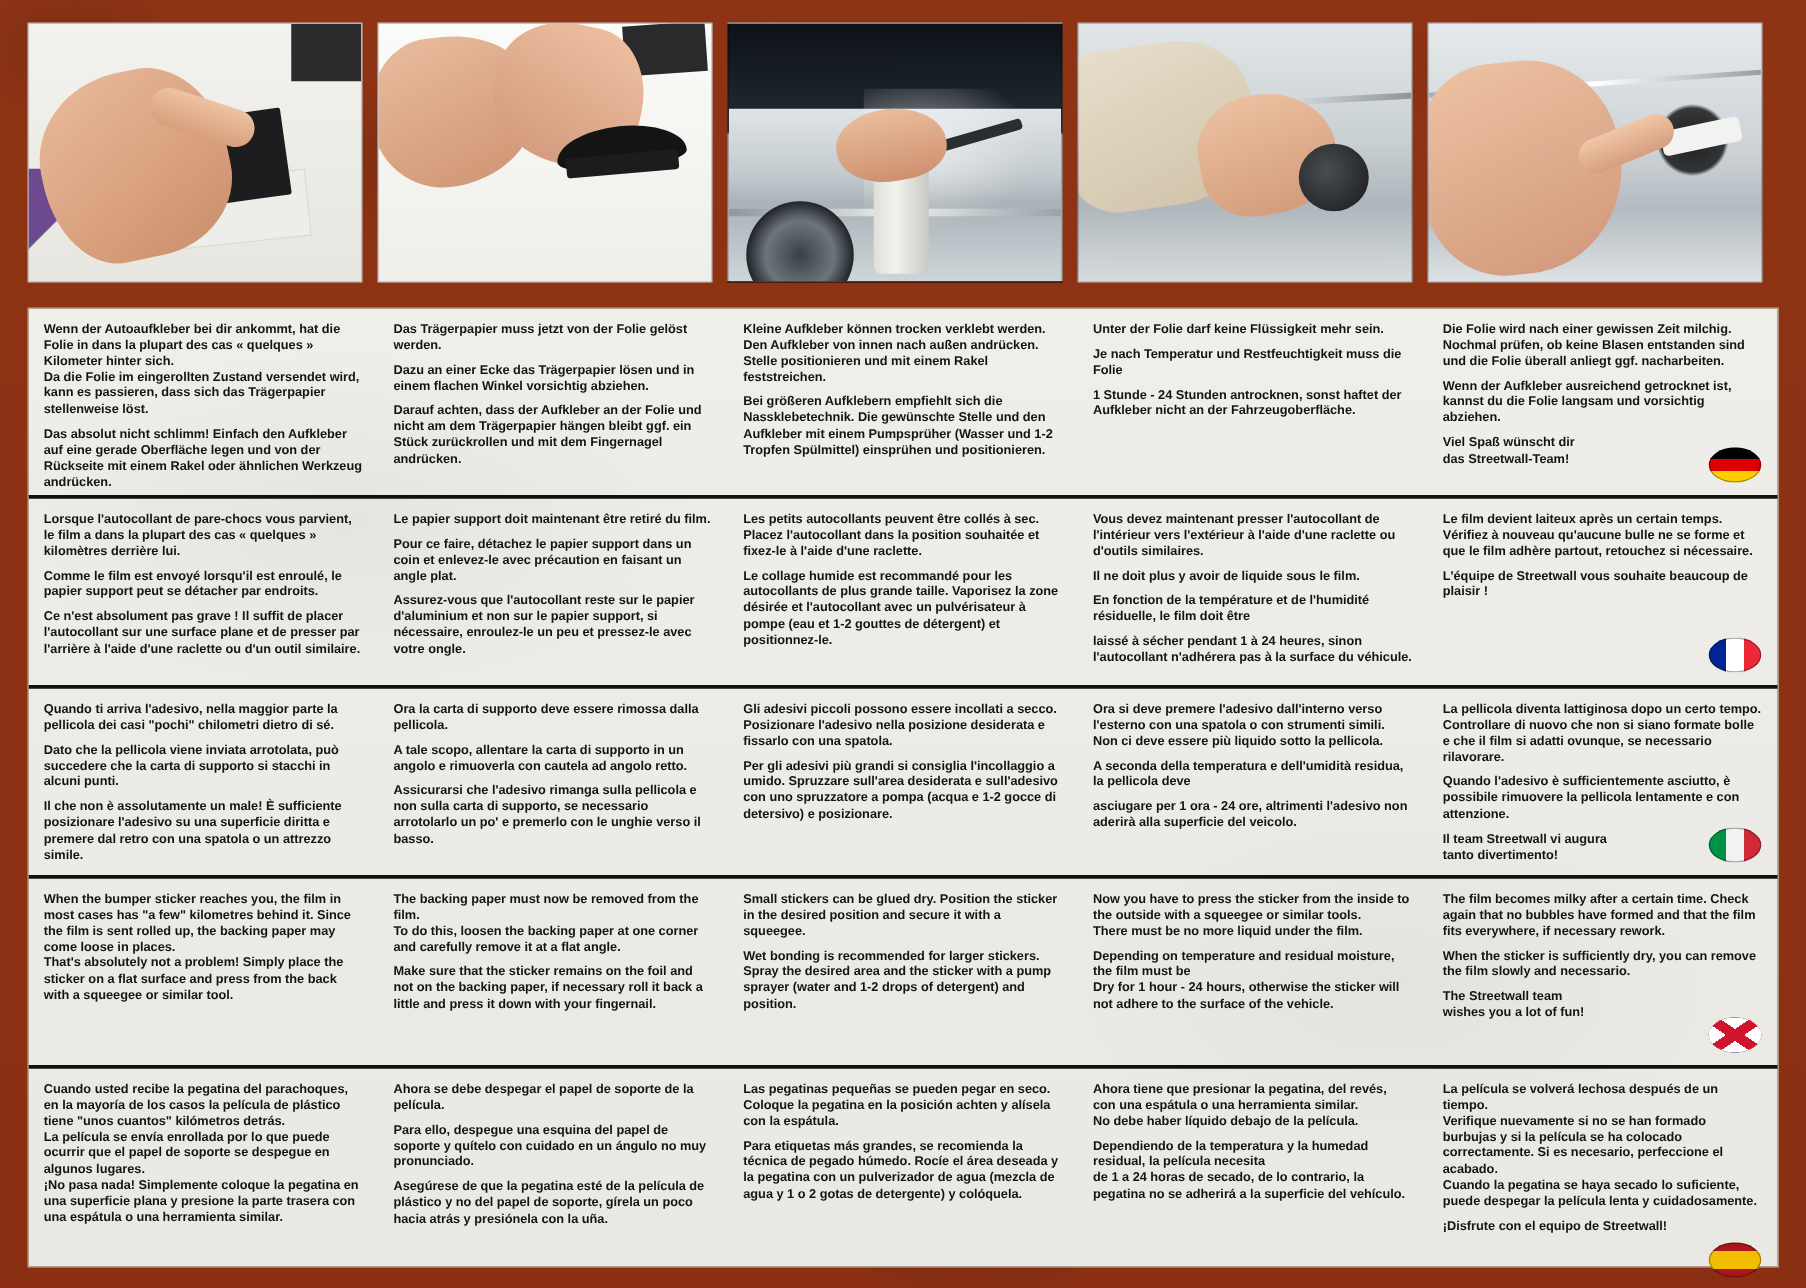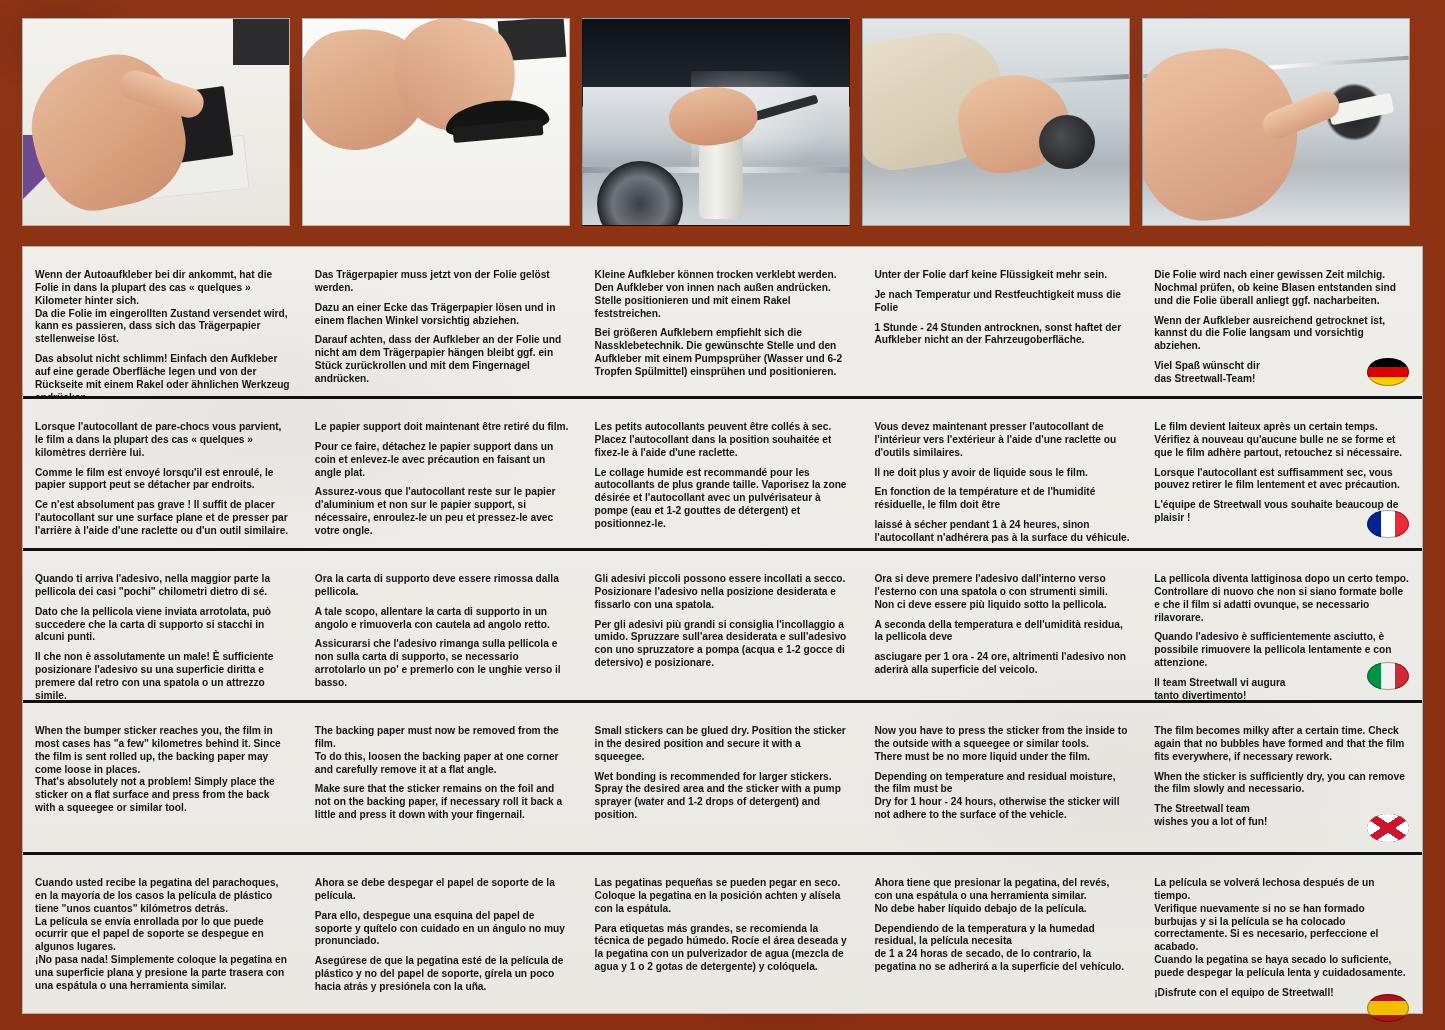--- a/index.html
+++ b/index.html
@@ -240,21 +240,21 @@
   .lang-row {
     display: grid;
     grid-template-columns: repeat(5, 1fr);
     border-bottom: 3px solid #111;
     position: relative;
   }
   .lang-row:last-child { border-bottom: none; }
   .row-h { height: 152px; }
   .row-h-es { height: 177px; }
   .cell {
-    padding: 22px 11px 6px 12px;
+    padding: 11px 11px 6px 12px;
     font-size: 10.2px;
     line-height: 1.26;
     color: #141414;
     font-weight: bold;
     border-right: 1px solid rgba(0,0,0,0.0);
     overflow: hidden;
     position: relative;
   }
   .cell p { margin: 0 0 7px 0; }
   .cell p:last-child { margin-bottom: 0; }
@@ -351,21 +351,21 @@
           <p>Wenn der Autoaufkleber bei dir ankommt, hat die Folie in dans la plupart des cas « quelques » Kilometer hinter sich.<br>Da die Folie im eingerollten Zustand versendet wird, kann es passieren, dass sich das Trägerpapier stellenweise löst.</p>
           <p>Das absolut nicht schlimm! Einfach den Aufkleber auf eine gerade Oberfläche legen und von der Rückseite mit einem Rakel oder ähnlichen Werkzeug andrücken.</p>
         </div>
       <div class="cell">
           <p>Das Trägerpapier muss jetzt von der Folie gelöst werden.</p>
           <p>Dazu an einer Ecke das Trägerpapier lösen und in einem flachen Winkel vorsichtig abziehen.</p>
           <p>Darauf achten, dass der Aufkleber an der Folie und nicht am dem Trägerpapier hängen bleibt ggf. ein Stück zurückrollen und mit dem Fingernagel andrücken.</p>
         </div>
       <div class="cell">
           <p>Kleine Aufkleber können trocken verklebt werden. Den Aufkleber von innen nach außen andrücken. Stelle positionieren und mit einem Rakel feststreichen.</p>
-          <p>Bei größeren Aufklebern empfiehlt sich die Nassklebetechnik. Die gewünschte Stelle und den Aufkleber mit einem Pumpsprüher (Wasser und 6-2 Tropfen Spülmittel) einsprühen und positionieren.</p>
+          <p>Bei größeren Aufklebern empfiehlt sich die Nassklebetechnik. Die gewünschte Stelle und den Aufkleber mit einem Pumpsprüher (Wasser und 1-2 Tropfen Spülmittel) einsprühen und positionieren.</p>
         </div>
       <div class="cell">
           <p>Unter der Folie darf keine Flüssigkeit mehr sein.</p>
           <p>Je nach Temperatur und Restfeuchtigkeit muss die Folie</p>
           <p>1 Stunde - 24 Stunden antrocknen, sonst haftet der Aufkleber nicht an der Fahrzeugoberfläche.</p>
         </div>
       <div class="cell">
           <p>Die Folie wird nach einer gewissen Zeit milchig.<br>Nochmal prüfen, ob keine Blasen entstanden sind und die Folie überall anliegt ggf. nacharbeiten.</p>
           <p>Wenn der Aufkleber ausreichend getrocknet ist, kannst du die Folie langsam und vorsichtig abziehen.</p>
           <p>Viel Spaß wünscht dir<br>das Streetwall-Team!</p>
@@ -389,21 +389,20 @@
           <p>Le collage humide est recommandé pour les autocollants de plus grande taille. Vaporisez la zone désirée et l'autocollant avec un pulvérisateur à pompe (eau et 1-2 gouttes de détergent) et positionnez-le.</p>
         </div>
       <div class="cell">
           <p>Vous devez maintenant presser l'autocollant de l'intérieur vers l'extérieur à l'aide d'une raclette ou d'outils similaires.</p>
           <p>Il ne doit plus y avoir de liquide sous le film.</p>
           <p>En fonction de la température et de l'humidité résiduelle, le film doit être</p>
           <p>laissé à sécher pendant 1 à 24 heures, sinon l'autocollant n'adhérera pas à la surface du véhicule.</p>
         </div>
       <div class="cell">
           <p>Le film devient laiteux après un certain temps. Vérifiez à nouveau qu'aucune bulle ne se forme et que le film adhère partout, retouchez si nécessaire.</p>
-          <p>Lorsque l'autocollant est suffisamment sec, vous pouvez retirer le film lentement et avec précaution.</p>
           <p>L'équipe de Streetwall vous souhaite beaucoup de plaisir !</p>
         <span class="flag fr"></span>
       </div>
     </div>
 
     <div class="lang-row row-h">
       <div class="cell">
           <p>Quando ti arriva l'adesivo, nella maggior parte la pellicola dei casi "pochi" chilometri dietro di sé.</p>
           <p>Dato che la pellicola viene inviata arrotolata, può succedere che la carta di supporto si stacchi in alcuni punti.</p>
           <p>Il che non è assolutamente un male! È sufficiente posizionare l'adesivo su una superficie diritta e premere dal retro con una spatola o un attrezzo simile.</p>

